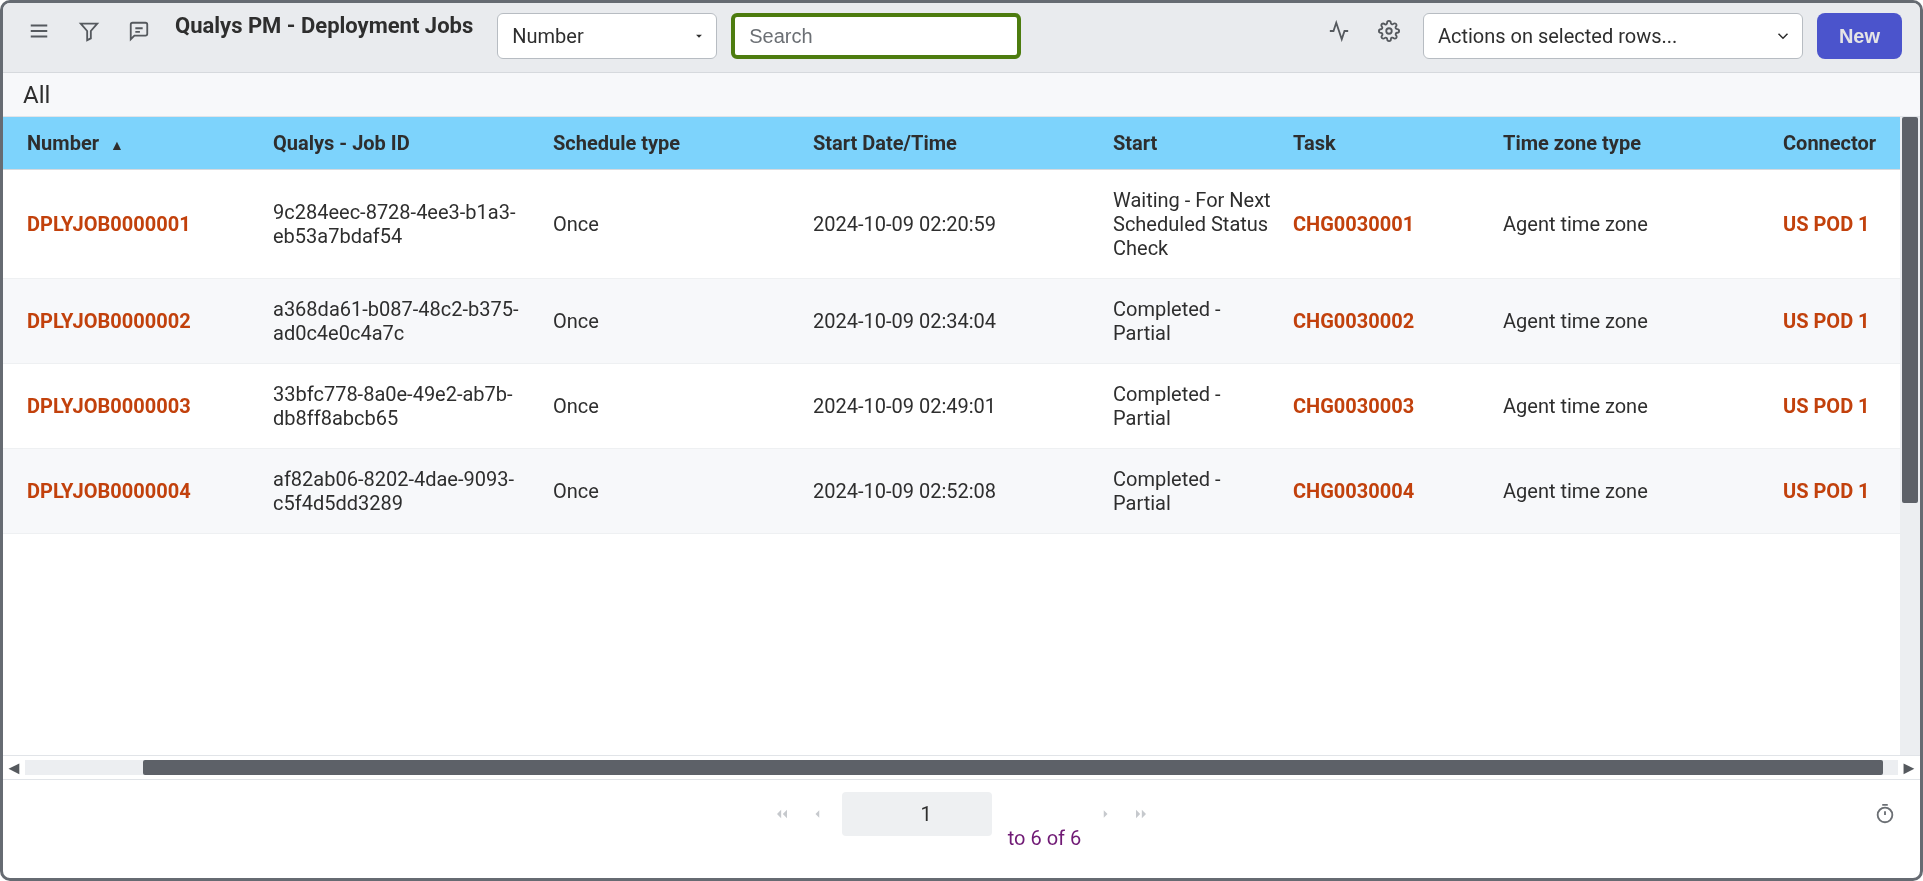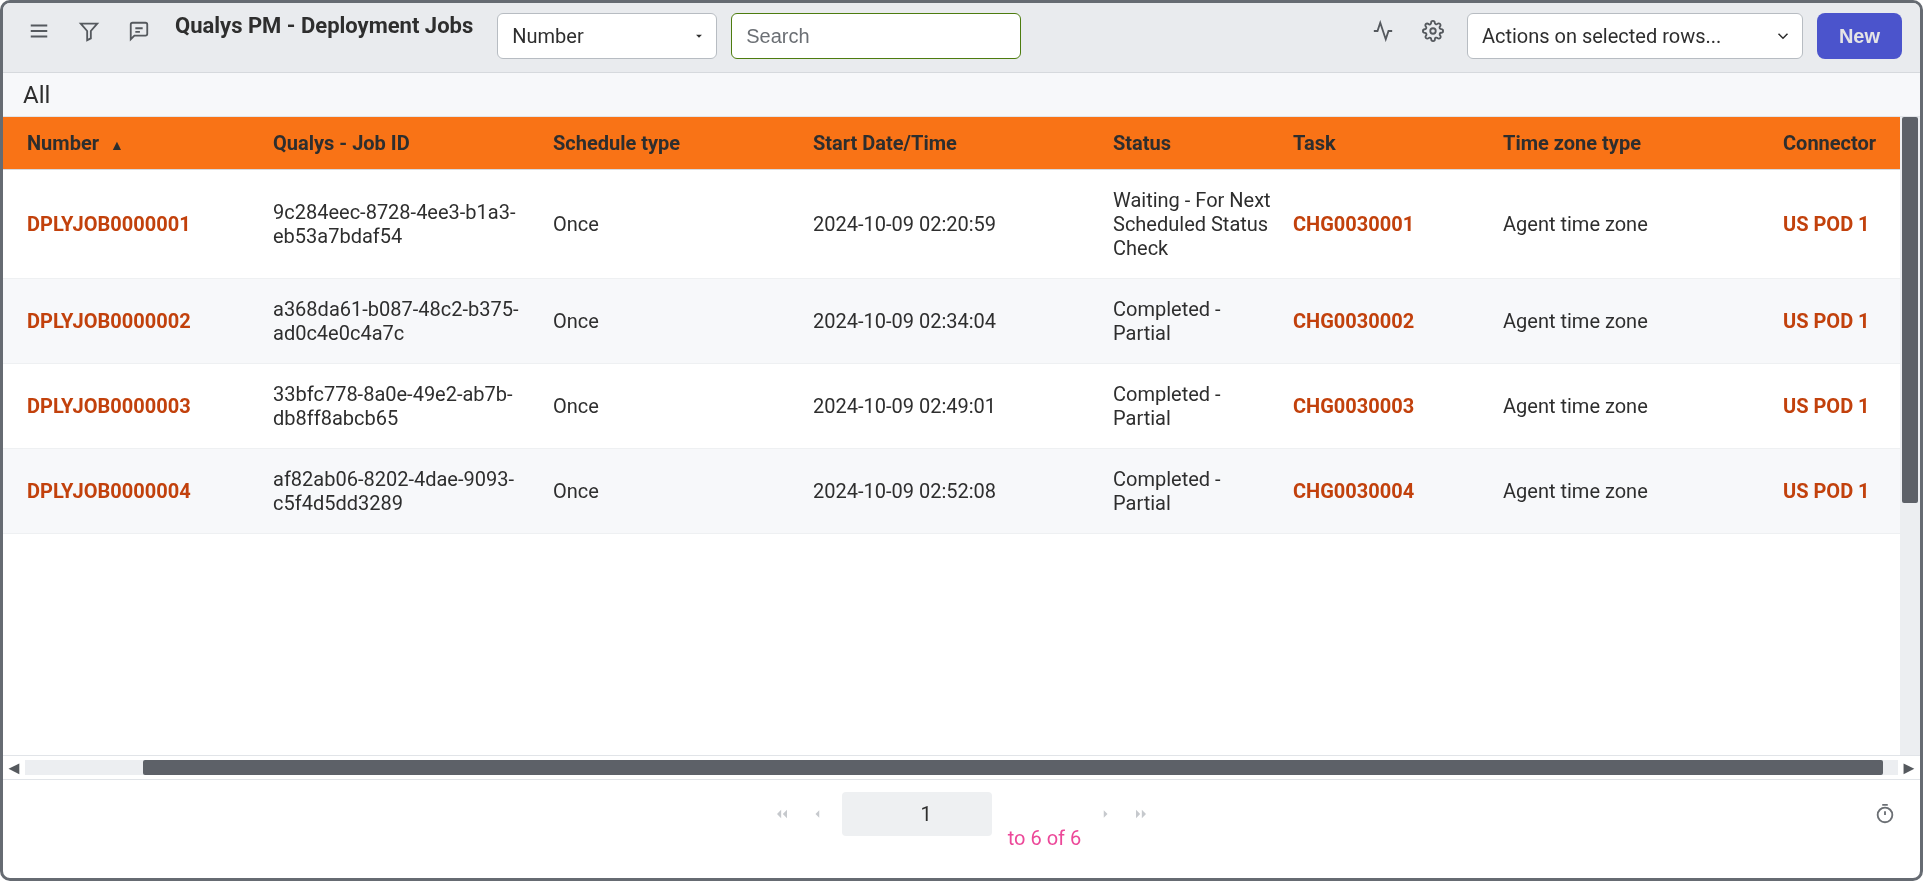--- a/index.html
+++ b/index.html
@@ -43,32 +43,32 @@
     background:#fff;
     display:flex;
     align-items:center;
     padding:0 10px 0 14px;
     height:46px;
     margin-left:2px;
   }
   .select-wrap .select-label { font-size:20px; color:#2e2e2e; margin-right:auto; }
   .select-field { width:220px; }
   .search-input {
-    border:1px solid #4d7c0f;
+    border:4px solid #4d7c0f;
     border-radius:6px;
     background:#fff;
     height:46px;
     width:290px;
     font-size:20px;
     padding:0 14px;
     color:#6b6f74;
   }
   .search-input::placeholder { color:#6b6f74; }
   .flex-spacer { flex:1; }
-  .actions-select { width:336px; justify-content:space-between; }
+  .actions-select { width:380px; justify-content:space-between; }
   .new-btn {
     background:#4b54cc;
     color:#e5e5e5;
     border:none;
     border-radius:8px;
     height:46px;
     padding:0 22px;
     font-size:20px;
     font-weight:600;
     cursor:pointer;
@@ -92,21 +92,21 @@
     border-collapse:collapse;
     table-layout:fixed;
   }
   .data-table thead th {
     text-align:left;
     font-weight:700;
     font-size:20px;
     padding:14px 10px;
     border-bottom:1px solid #d6d9dd;
     white-space:nowrap;
-    background:#f97316;
+    background:#7dd3fc;
   }
   .data-table tbody td {
     padding:18px 10px;
     font-size:20px;
     vertical-align:middle;
     border-bottom:1px solid #eef0f2;
     word-wrap:break-word;
   }
   .data-table tbody tr:nth-child(even) { background:#f7f8fa; }
   .link { color:#c2410c; cursor:pointer;font-weight:bold; }
@@ -180,21 +180,21 @@
     background:#eef0f2;
     border-radius:4px;
     padding:6px 60px 6px 14px;
     display:flex;
     align-items:center;
     justify-content:flex-end;
     width:150px;
     height:44px;
   }
   .page-box .page-num { font-size:20px; color:#2e2e2e; }
-  .page-text { font-size:20px; color:#ec4899;margin-top:48px; }
+  .page-text { font-size:20px; color:#701a75;margin-top:48px; }
   .timer-icon {
     position:absolute;
     right:24px;
     top:50%;
     transform:translateY(-50%);
     color:#6b6f74;
   }
   svg { display:block; }
 </style>
 </head>
@@ -262,21 +262,21 @@
   <table class="data-table">
     <thead>
       <tr>
         <th class="col-number">
           <span>Number</span>
           <span class="sort-ind">▲</span>
         </th>
         <th class="col-jobid">Qualys - Job ID</th>
         <th class="col-sched">Schedule type</th>
         <th class="col-start">Start Date/Time</th>
-        <th class="col-status">Status</th>
+        <th class="col-status">Start</th>
         <th class="col-task">Task</th>
         <th class="col-tz">Time zone type</th>
         <th class="col-conn">Connector</th>
       </tr>
     </thead>
     <tbody id="tbody">
         <tr>
           <td class="col-number"><span class="link">DPLYJOB0000001</span></td>
           <td class="col-jobid">9c284eec-8728-4ee3-b1a3-eb53a7bdaf54</td>
           <td class="col-sched">Once</td>

